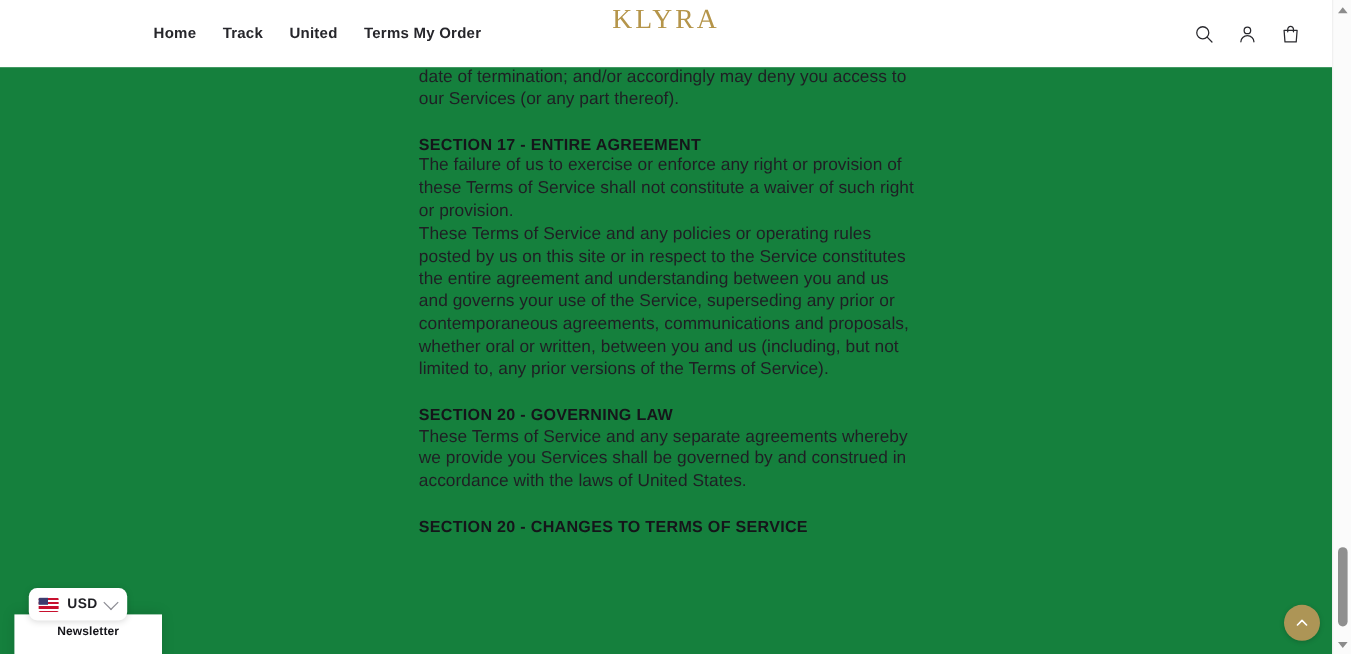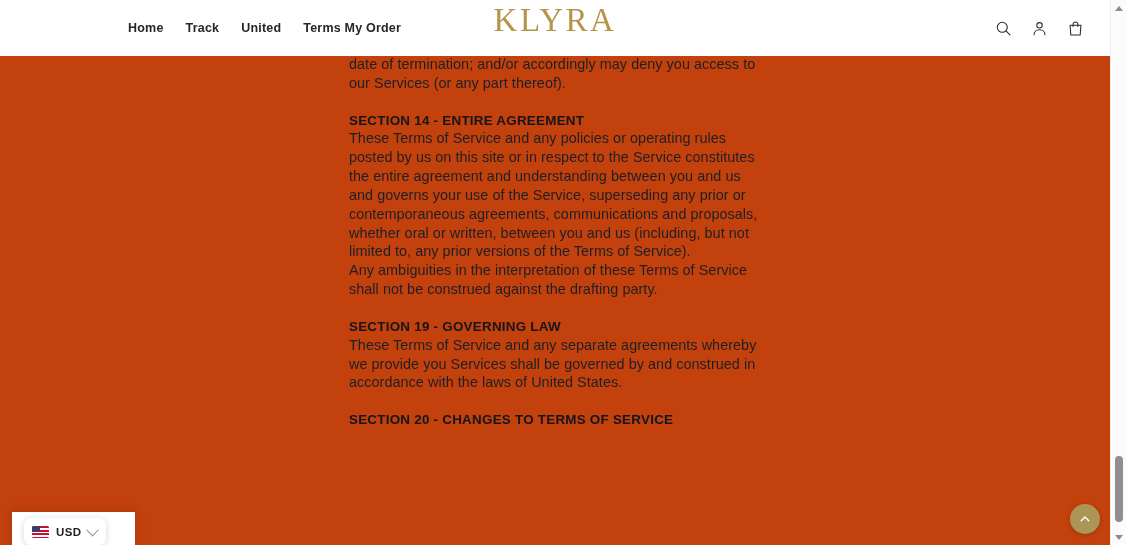--- a/index.html
+++ b/index.html
@@ -7,21 +7,21 @@
     margin: 0; padding: 0;
     width: 1126px; height: 545px;
     background: #ffffff;
     font-family: "Liberation Sans", sans-serif;
     overflow: hidden;
   }
 
   .page {
     position: relative;
     width: 1126px; height: 545px;
-    background: #c2410c;
+    background: #15803d;
     overflow: hidden;
   }
 
   
   .site-header {
     position: absolute;
     top: 0; left: 0;
     width: 1110px; height: 56px;
     background: #ffffff;
     display: flex;
@@ -50,21 +50,21 @@
   .brand-logo {
     position: absolute;
     left: 0; right: 0;
     top: 4px;
     text-align: center;
     pointer-events: none;
   }
   .brand-logo .brand-text {
     display: inline-block;
     font-family: "Liberation Serif", "DejaVu Serif", serif;
-    font-size: 33px;
+    font-size: 23px;
     letter-spacing: 2.5px;
     color: #b5954a;
     pointer-events: auto;
     cursor: pointer;
     line-height: 1;
   }
 
   .header-actions {
     margin-left: auto;
     display: flex;
@@ -109,21 +109,21 @@
     margin: 0;
     line-height: 1.32;
     font-family: "Liberation Sans", sans-serif;
   }
   .block-gap { height: 19px; }
 
   
   .currency-selector {
     position: absolute;
     left: 24px;
-    top: 518px;
+    top: 490px;
     height: 27px;
     background: #ffffff;
     border-radius: 7px;
     box-shadow: 0 1px 6px rgba(0,0,0,0.16);
     display: flex;
     align-items: center;
     gap: 7px;
     padding: 0 9px 0 8px;
     cursor: pointer;
     z-index: 40;
@@ -279,27 +279,27 @@
     </div>
   </header>
 
   <main class="content">
     <div class="doc-body">
 
       <p class="para">will remain liable for all amounts due up to and including the date of termination; and/or accordingly may deny you access to our Services (or any part thereof).</p>
 
       <div class="block-gap"></div>
 
-      <h2 class="section-heading">SECTION 14 - ENTIRE AGREEMENT</h2>
+      <h2 class="section-heading">SECTION 17 - ENTIRE AGREEMENT</h2>
+      <p class="para">The failure of us to exercise or enforce any right or provision of these Terms of Service shall not constitute a waiver of such right or provision.</p>
       <p class="para">These Terms of Service and any policies or operating rules posted by us on this site or in respect to the Service constitutes the entire agreement and understanding between you and us and governs your use of the Service, superseding any prior or contemporaneous agreements, communications and proposals, whether oral or written, between you and us (including, but not limited to, any prior versions of the Terms of Service).</p>
-      <p class="para">Any ambiguities in the interpretation of these Terms of Service shall not be construed against the drafting party.</p>
 
       <div class="block-gap"></div>
 
-      <h2 class="section-heading">SECTION 19 - GOVERNING LAW</h2>
+      <h2 class="section-heading">SECTION 20 - GOVERNING LAW</h2>
       <p class="para">These Terms of Service and any separate agreements whereby we provide you Services shall be governed by and construed in accordance with the laws of United States.</p>
 
       <div class="block-gap"></div>
 
       <h2 class="section-heading">SECTION 20 - CHANGES TO TERMS OF SERVICE</h2>
 
     </div>
   </main>
 
   <div class="newsletter-panel">

